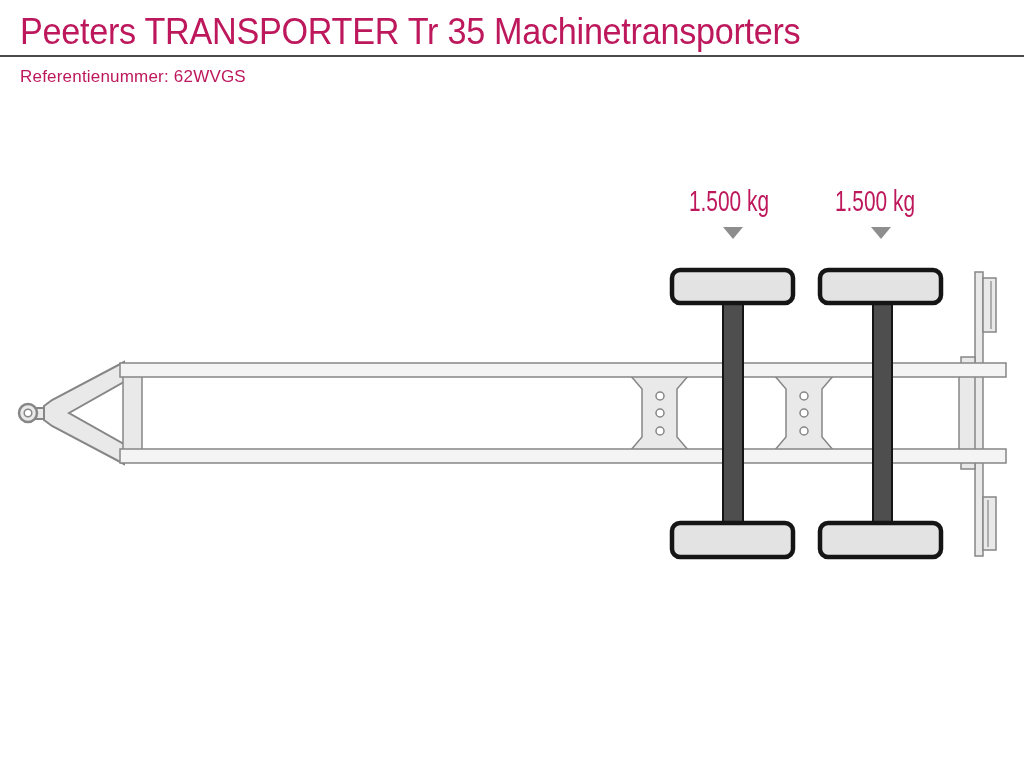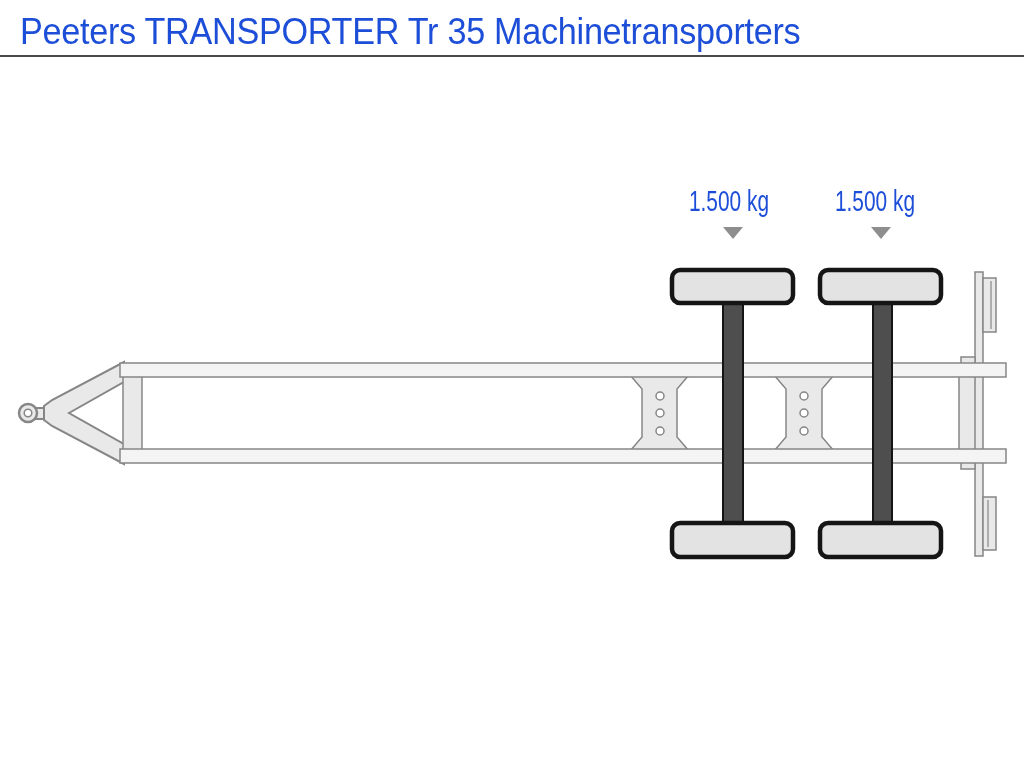--- a/index.html
+++ b/index.html
@@ -27,24 +27,25 @@
   .rail{fill:var(--rail-fill,#f4f4f4);stroke:var(--outline,#868686);stroke-width:1.5;}
   .axle{fill:var(--axle-fill,#4e4e4e);stroke:var(--near-black,#151515);stroke-width:2;}
   .wheel{fill:var(--wheel-fill,#e3e3e3);stroke:var(--near-black,#151515);stroke-width:4.5;}
   .hole{fill:#ffffff;stroke:var(--outline,#868686);stroke-width:1.5;}
   .arrow{fill:var(--arrow,#8e8e8e);stroke:none;}
   .innerline{fill:none;stroke:var(--outline,#868686);stroke-width:1.2;}
 </style>
 </head>
 <body>
 
-<div id="page" style="--outline: #868686; --part-fill: #e9e9e9; --rail-fill: #f4f4f4; --axle-fill: #4e4e4e; --wheel-fill: #e3e3e3; --near-black: #151515; --arrow: #8e8e8e; --divider: #4a4a4a; color: #1d4ed8;">
+<div id="page" style="--outline: #868686; --part-fill: #e9e9e9; --rail-fill: #f4f4f4; --axle-fill: #4e4e4e; --wheel-fill: #e3e3e3; --near-black: #151515; --arrow: #8e8e8e; --divider: #4a4a4a; color: #be185d;">
 
   <div class="title">Peeters TRANSPORTER Tr 35 Machinetransporters</div>
   <div class="divider"></div>
+  <div class="ref">Referentienummer: 62WVGS</div>
 
   <div class="axle-label l1">1.500 kg</div>
   <div class="axle-label l2">1.500 kg</div>
 
   <svg class="diagram" width="1024" height="768" viewBox="0 0 1024 768">
 
     <rect class="part" x="35" y="408" width="20" height="11"></rect>
     <circle class="part" cx="28" cy="413" r="9" style="stroke-width:2.5"></circle>
     <circle class="hole" cx="28" cy="413" r="3.8"></circle>
 

